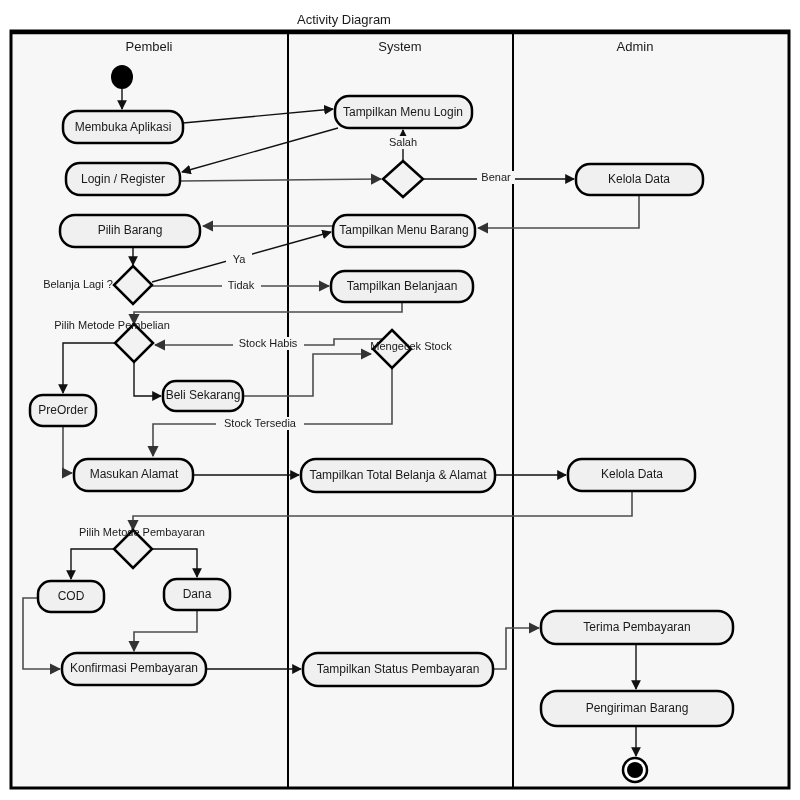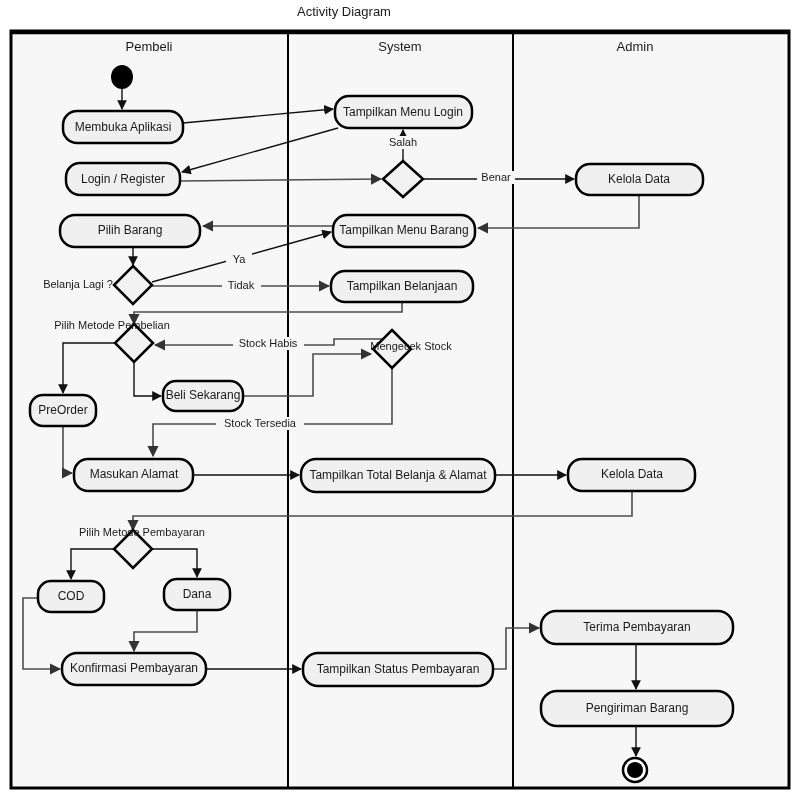--- a/index.html
+++ b/index.html
@@ -10,21 +10,21 @@
   }
   #canvas {
     position: relative;
     width: 800px;
     height: 800px;
     background: #ffffff;
     overflow: hidden;
   }
   #diagram-title {
     position: absolute;
-    top: 4px;
+    top: 12px;
     left: 0;
     width: 688px;
     text-align: center;
     font-size: 13px;
     color: #1a1a1a;
   }
   svg.layer {
     position: absolute;
     top: 0;
     left: 0;

